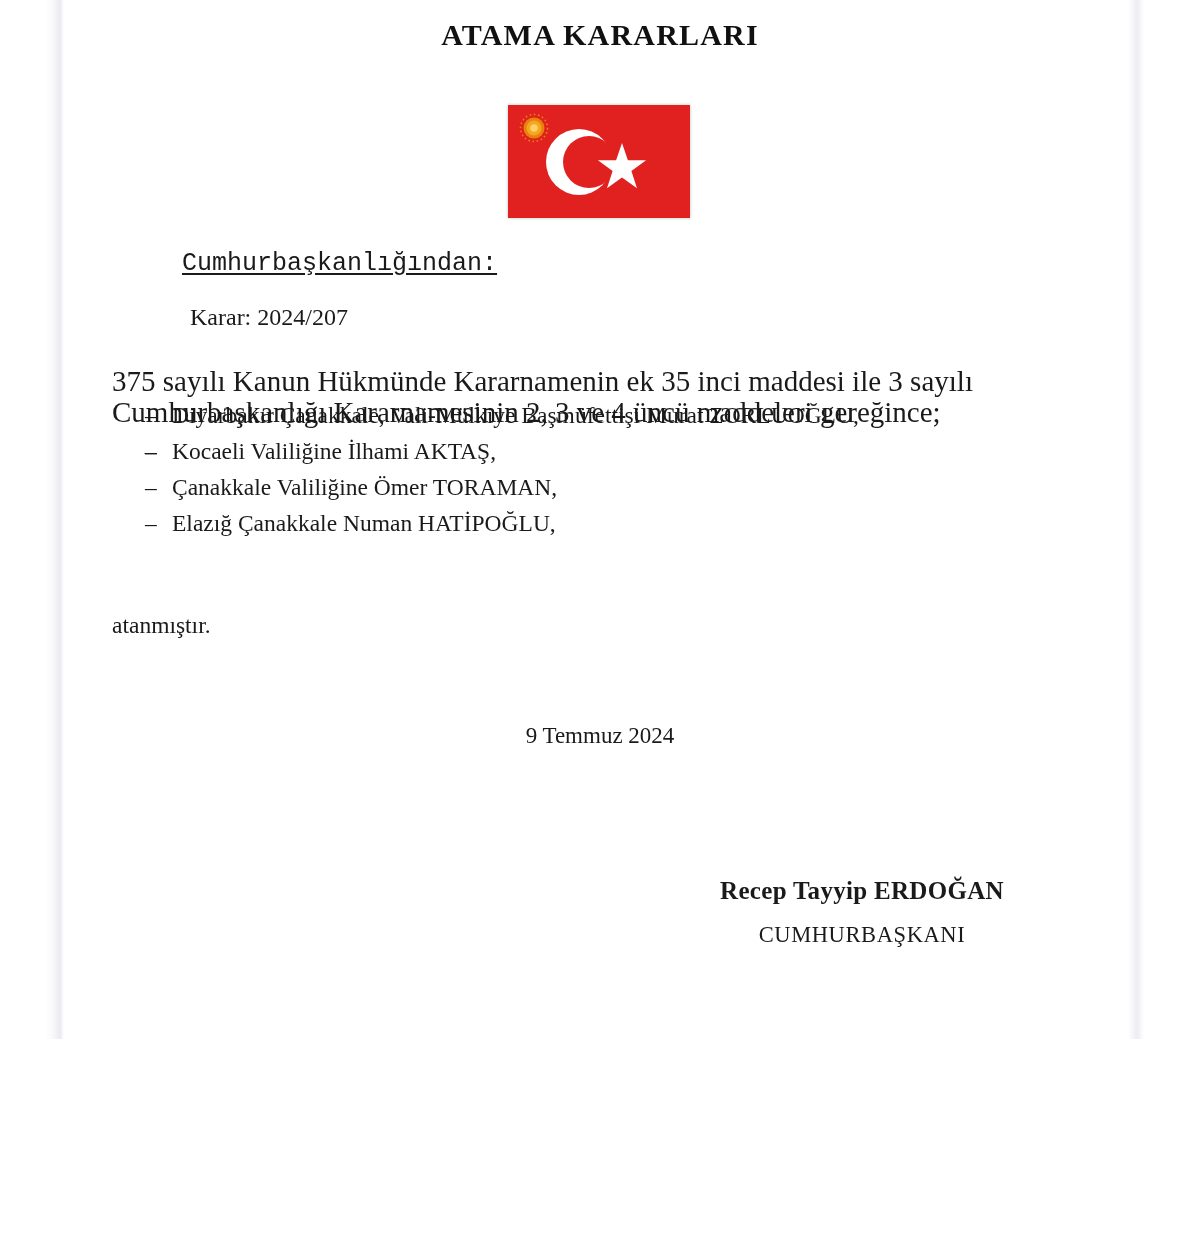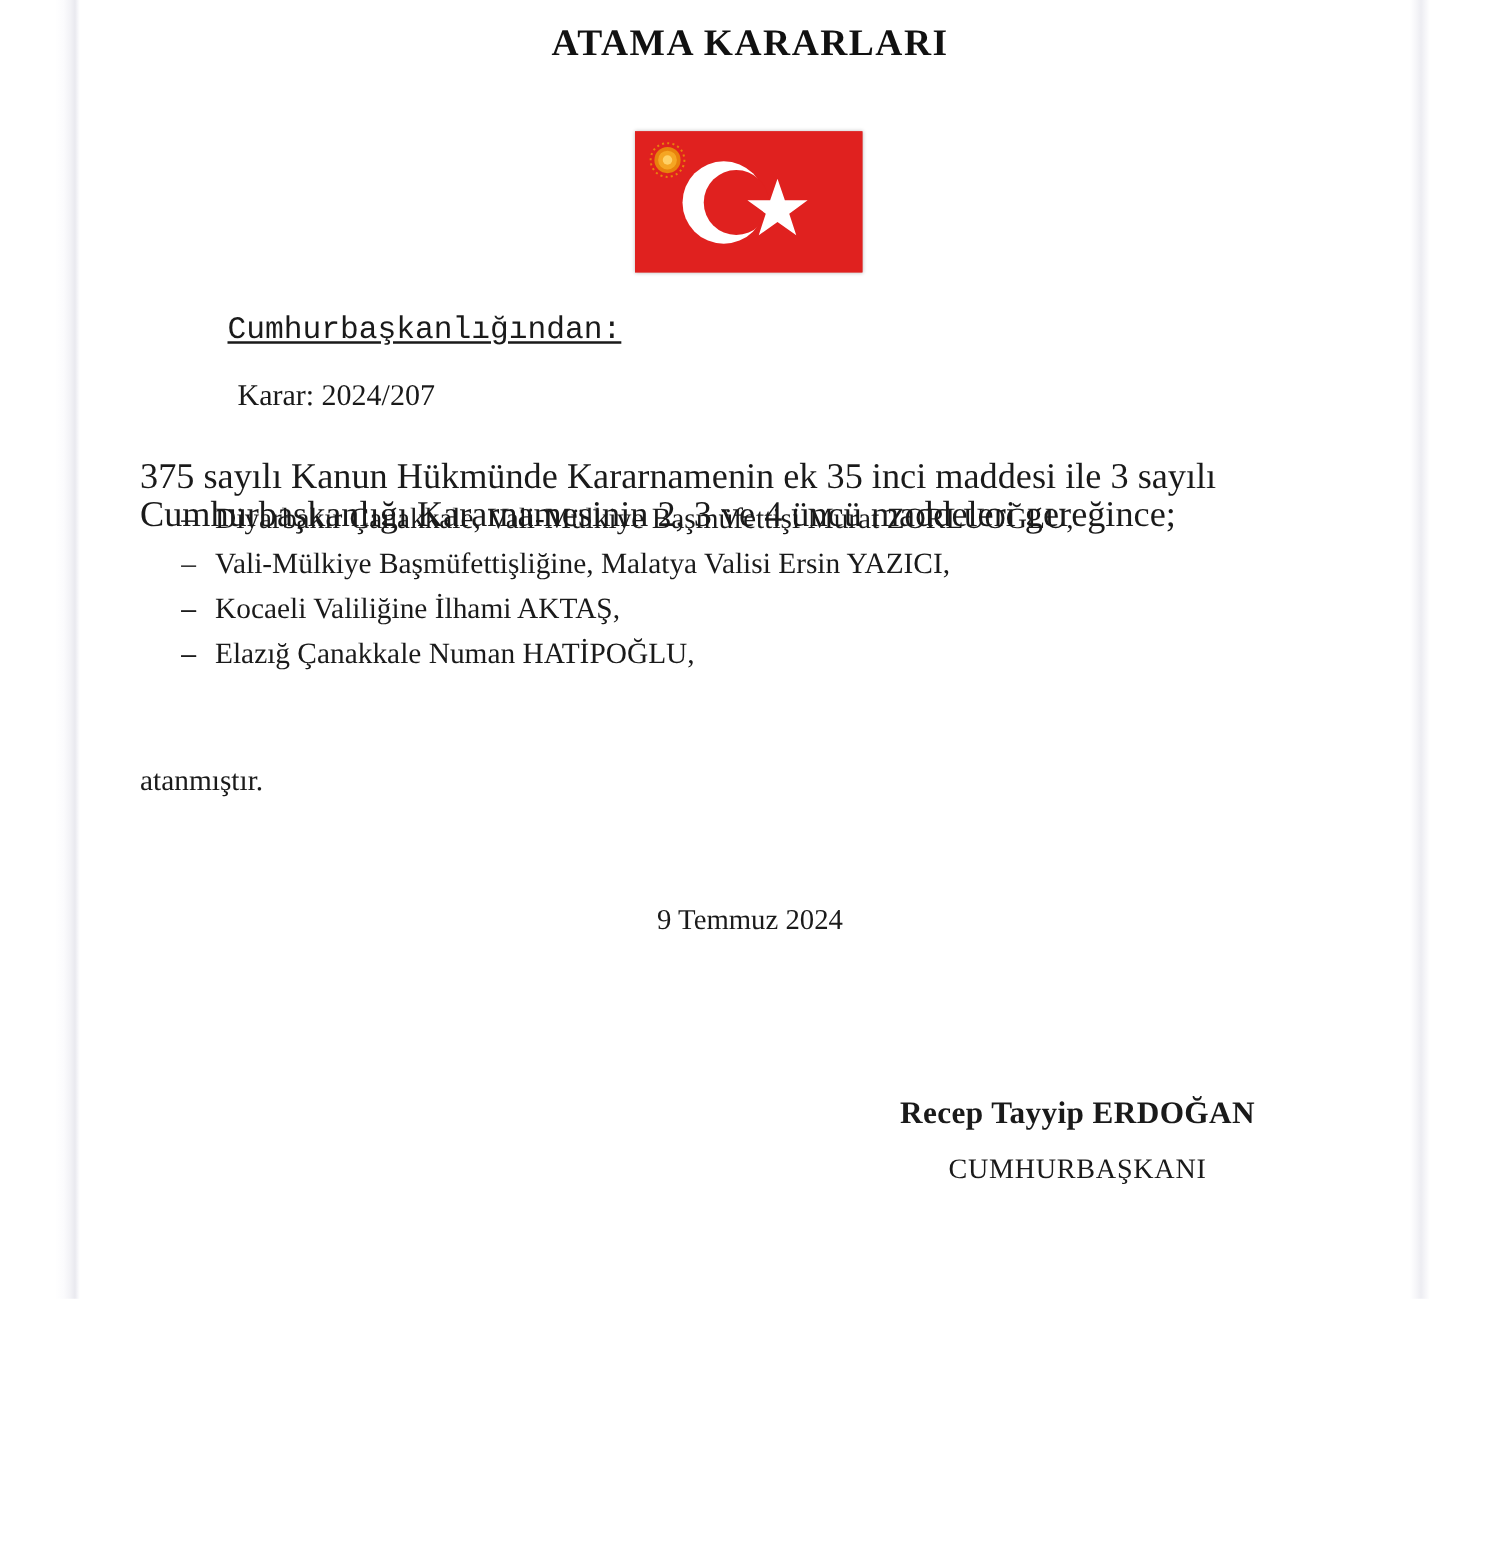--- a/index.html
+++ b/index.html
@@ -205,31 +205,31 @@
 
     <p class="para">375 sayılı Kanun Hükmünde Kararnamenin ek 35 inci maddesi ile 3 sayılı Cumhurbaşkanlığı Kararnamesinin 2, 3 ve 4 üncü maddeleri gereğince;</p>
 
     <ul class="appointments">
       <li>
         <span class="dash">–</span>
         <span>Diyarbakır Çanakkale, Vali-Mülkiye Başmüfettişi Murat ZORLUOĞLU,</span>
       </li>
       <li>
         <span class="dash">–</span>
-        <span>Vali-Mülkiye Başmüfettişliğine, Malatya Valisi Ersin YAZICI,</span>
       </li>
       <li>
         <span class="dash">–</span>
       </li>
       <li>
         <span class="dash">–</span>
         <span>Kocaeli Valiliğine İlhami AKTAŞ,</span>
       </li>
       <li>
         <span class="dash">–</span>
+        <span>Çanakkale Valiliğine Ömer TORAMAN,</span>
       </li>
       <li>
         <span class="dash">–</span>
         <span>Elazığ Çanakkale Numan HATİPOĞLU,</span>
       </li>
     </ul>
 
     <div class="closing">atanmıştır.</div>
 
     <div class="date-line">9 Temmuz 2024</div>

